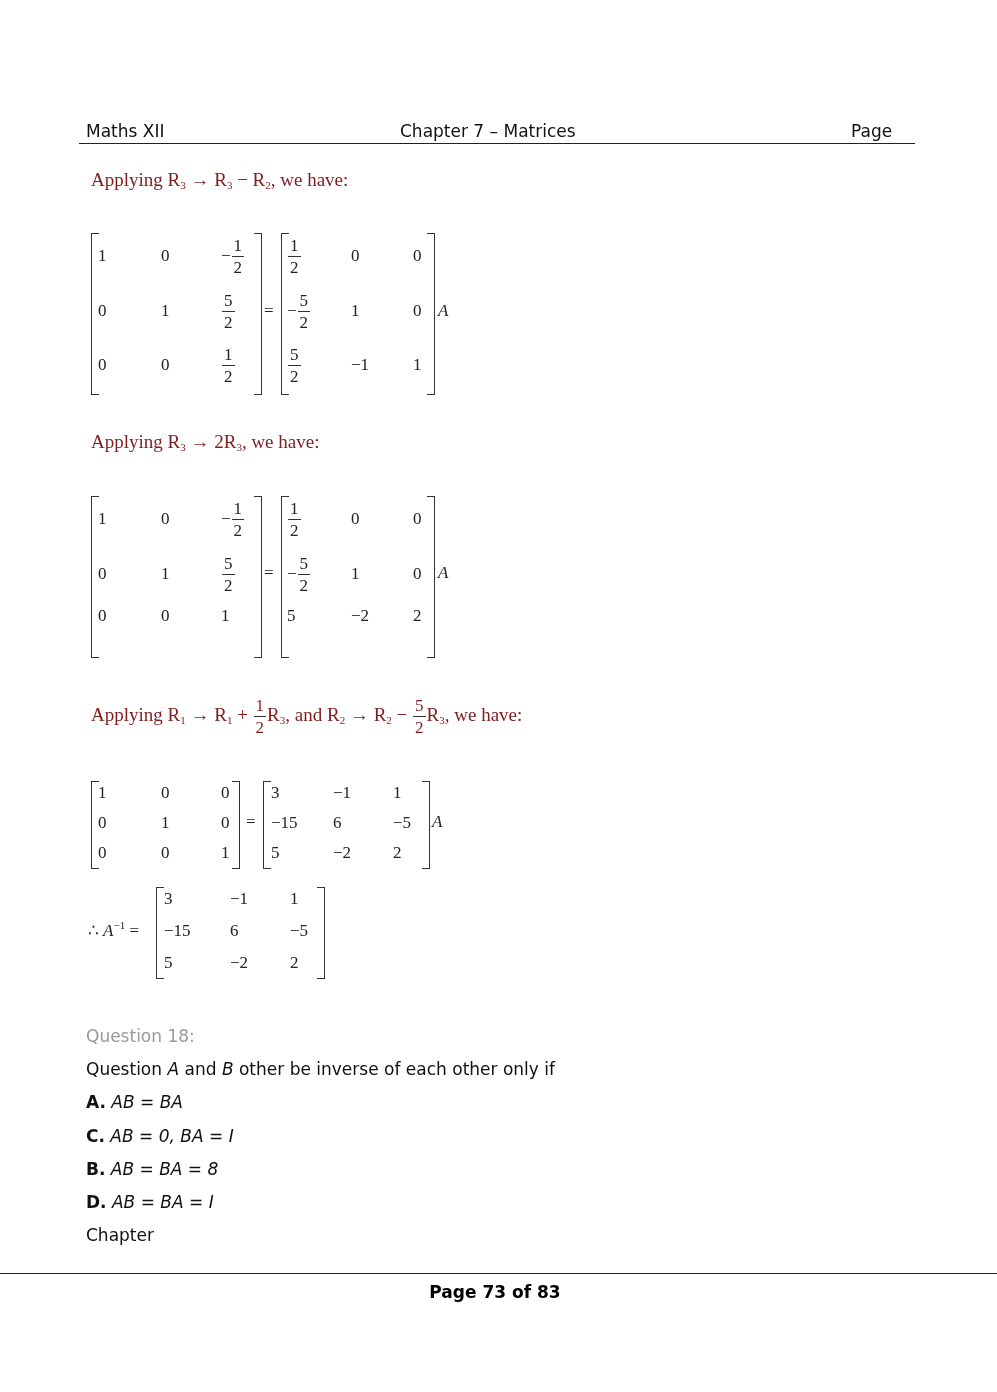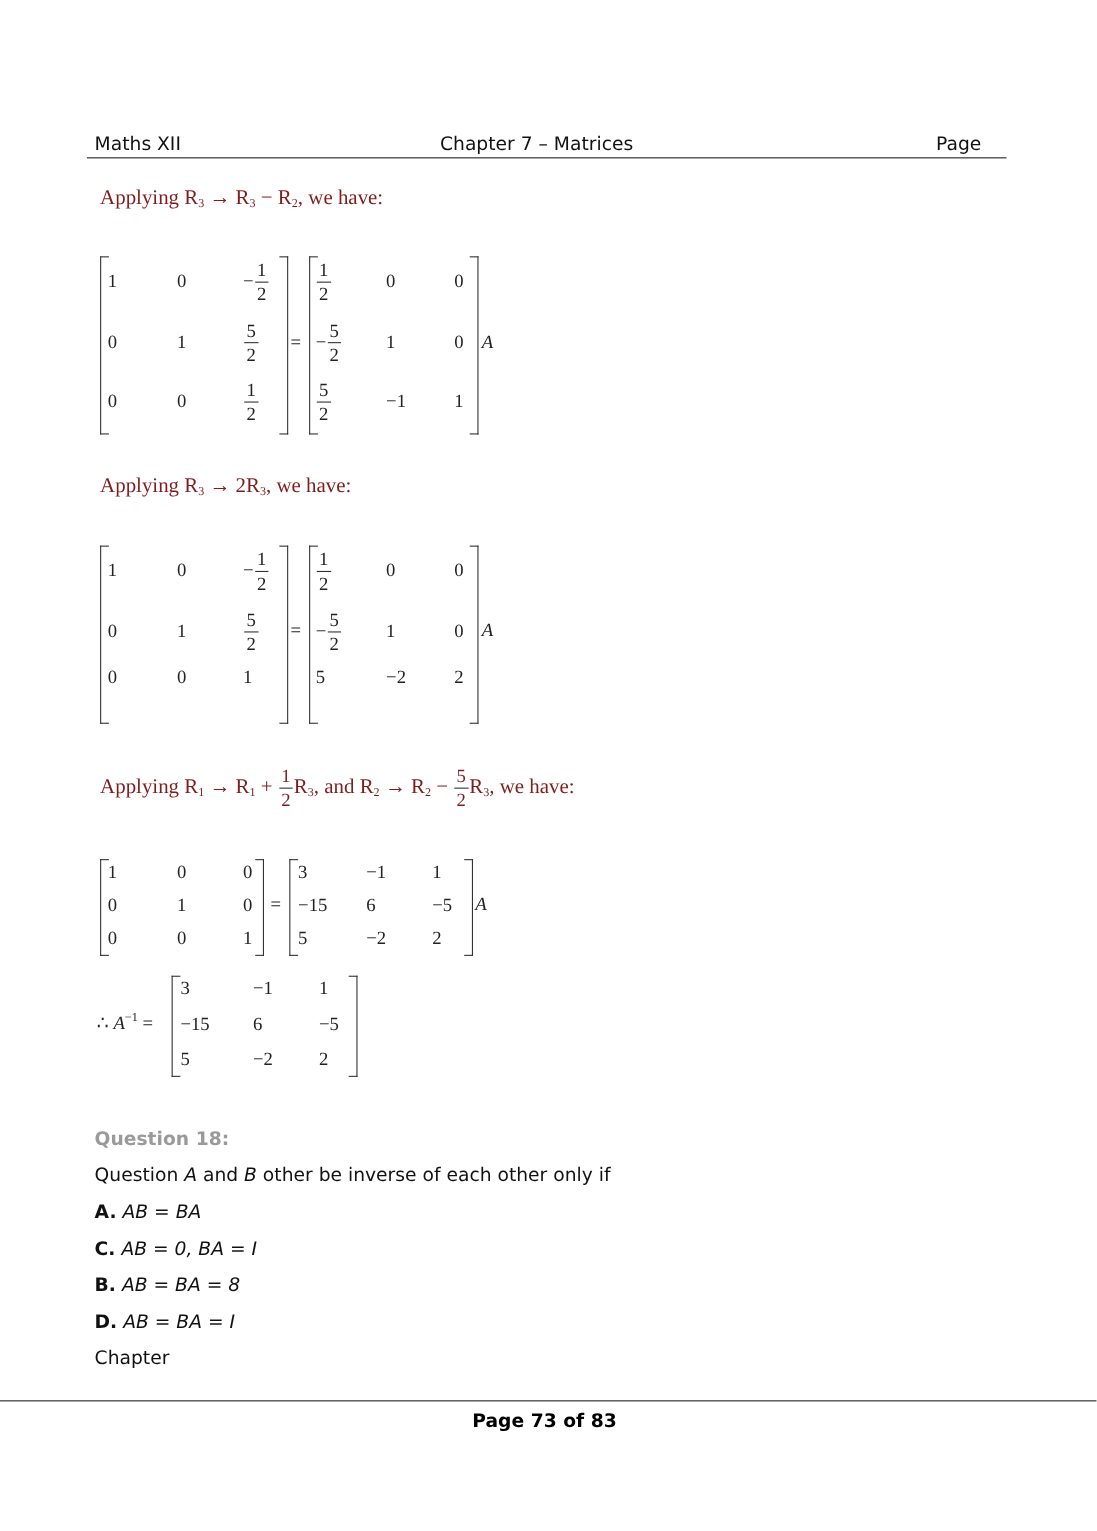--- a/index.html
+++ b/index.html
@@ -20,21 +20,21 @@
 
   
   .mat { position:absolute; font-family:"Liberation Serif","DejaVu Serif",serif; font-size:17px; color:#222; }
   .bracket { position:absolute; border:1.5px solid #333; }
   .bl { border-right:none; width:7px; }
   .br { border-left:none; width:7px; }
   .cell { position:absolute; white-space:nowrap; display:flex; align-items:center; }
   .eq { position:absolute; font-size:17px; }
   .Avar { position:absolute; font-style:italic; font-size:17px; }
 
-  .q-title { position:absolute; left:86px; top:1026px; font-size:17px; font-weight:bold; color:#9a9a9a; }
+  .q-title { position:absolute; left:86px; top:1026px; font-size:17px; font-weight:normal; color:#9a9a9a; }
   .q-line { position:absolute; left:86px; font-size:17px; color:#111; white-space:nowrap; }
   .q-line b { font-weight:bold; }
   .q-line i { font-style:italic; }
 
   .foot-rule { position:absolute; left:0; top:1273px; width:997px; border-top:1.5px solid #222; }
   .foot { position:absolute; top:1282px; left:0; width:990px; text-align:center; font-size:17px; font-weight:bold; }
 </style>
 </head>
 <body>
 

